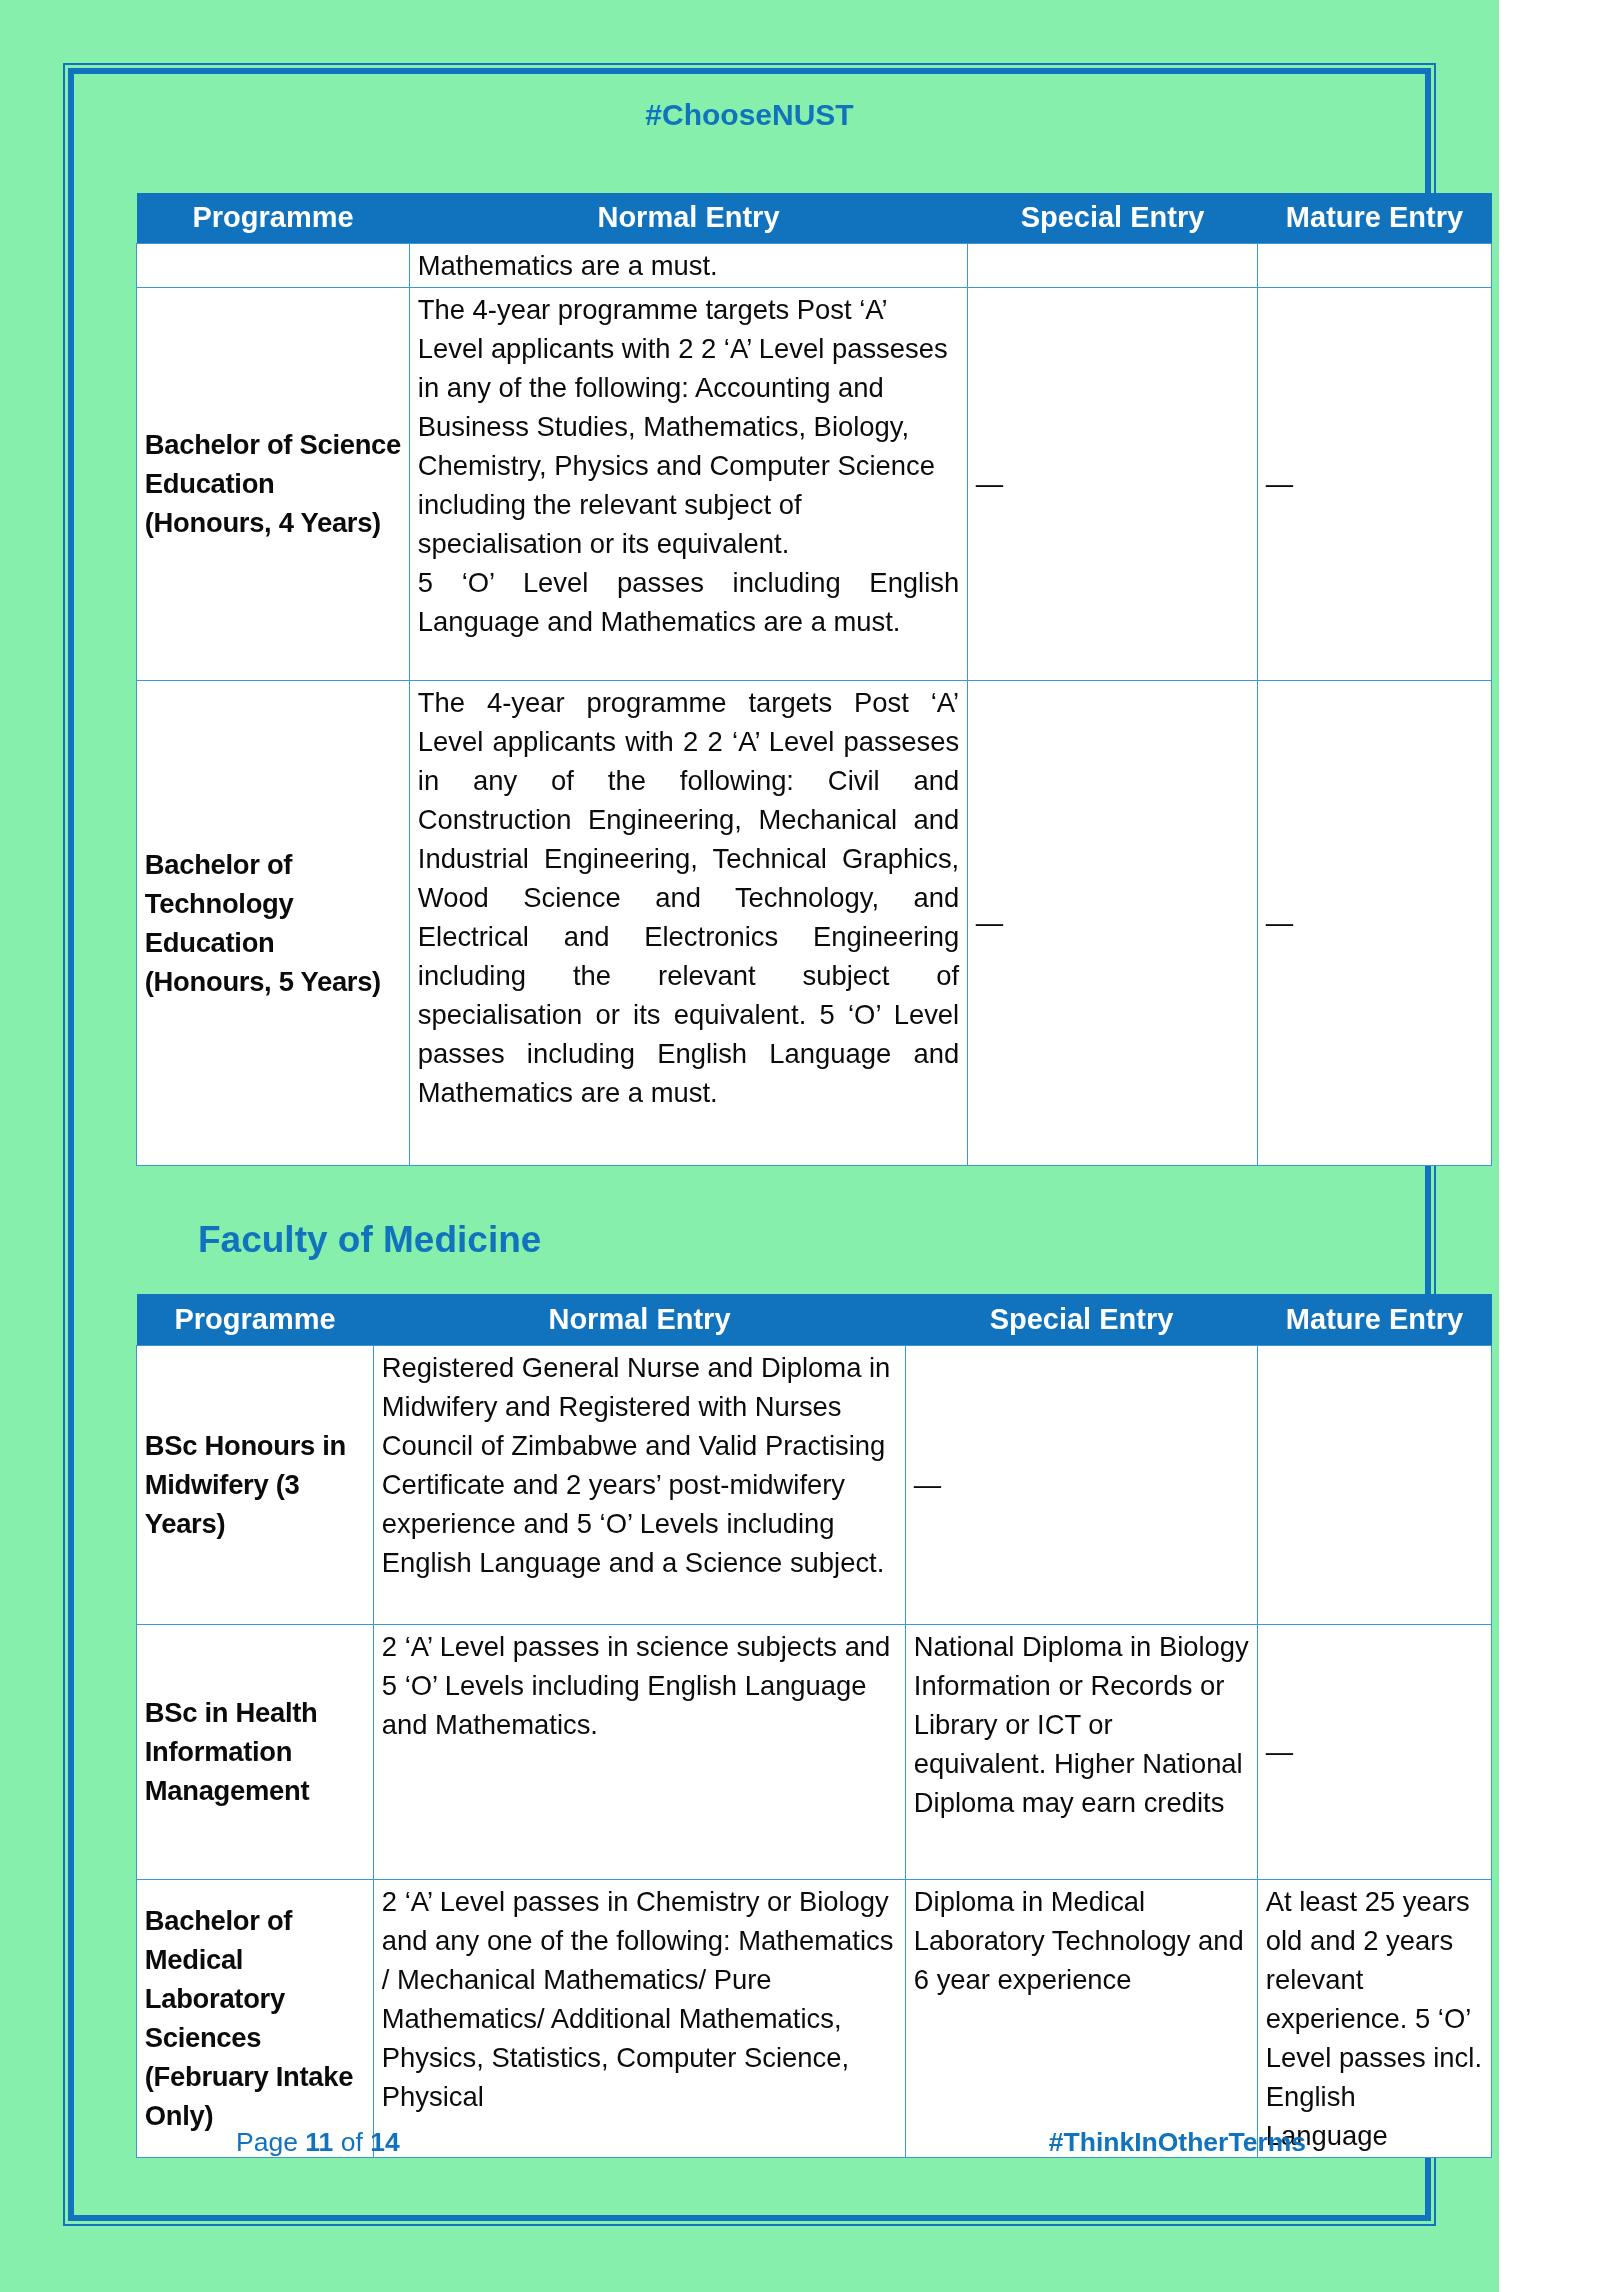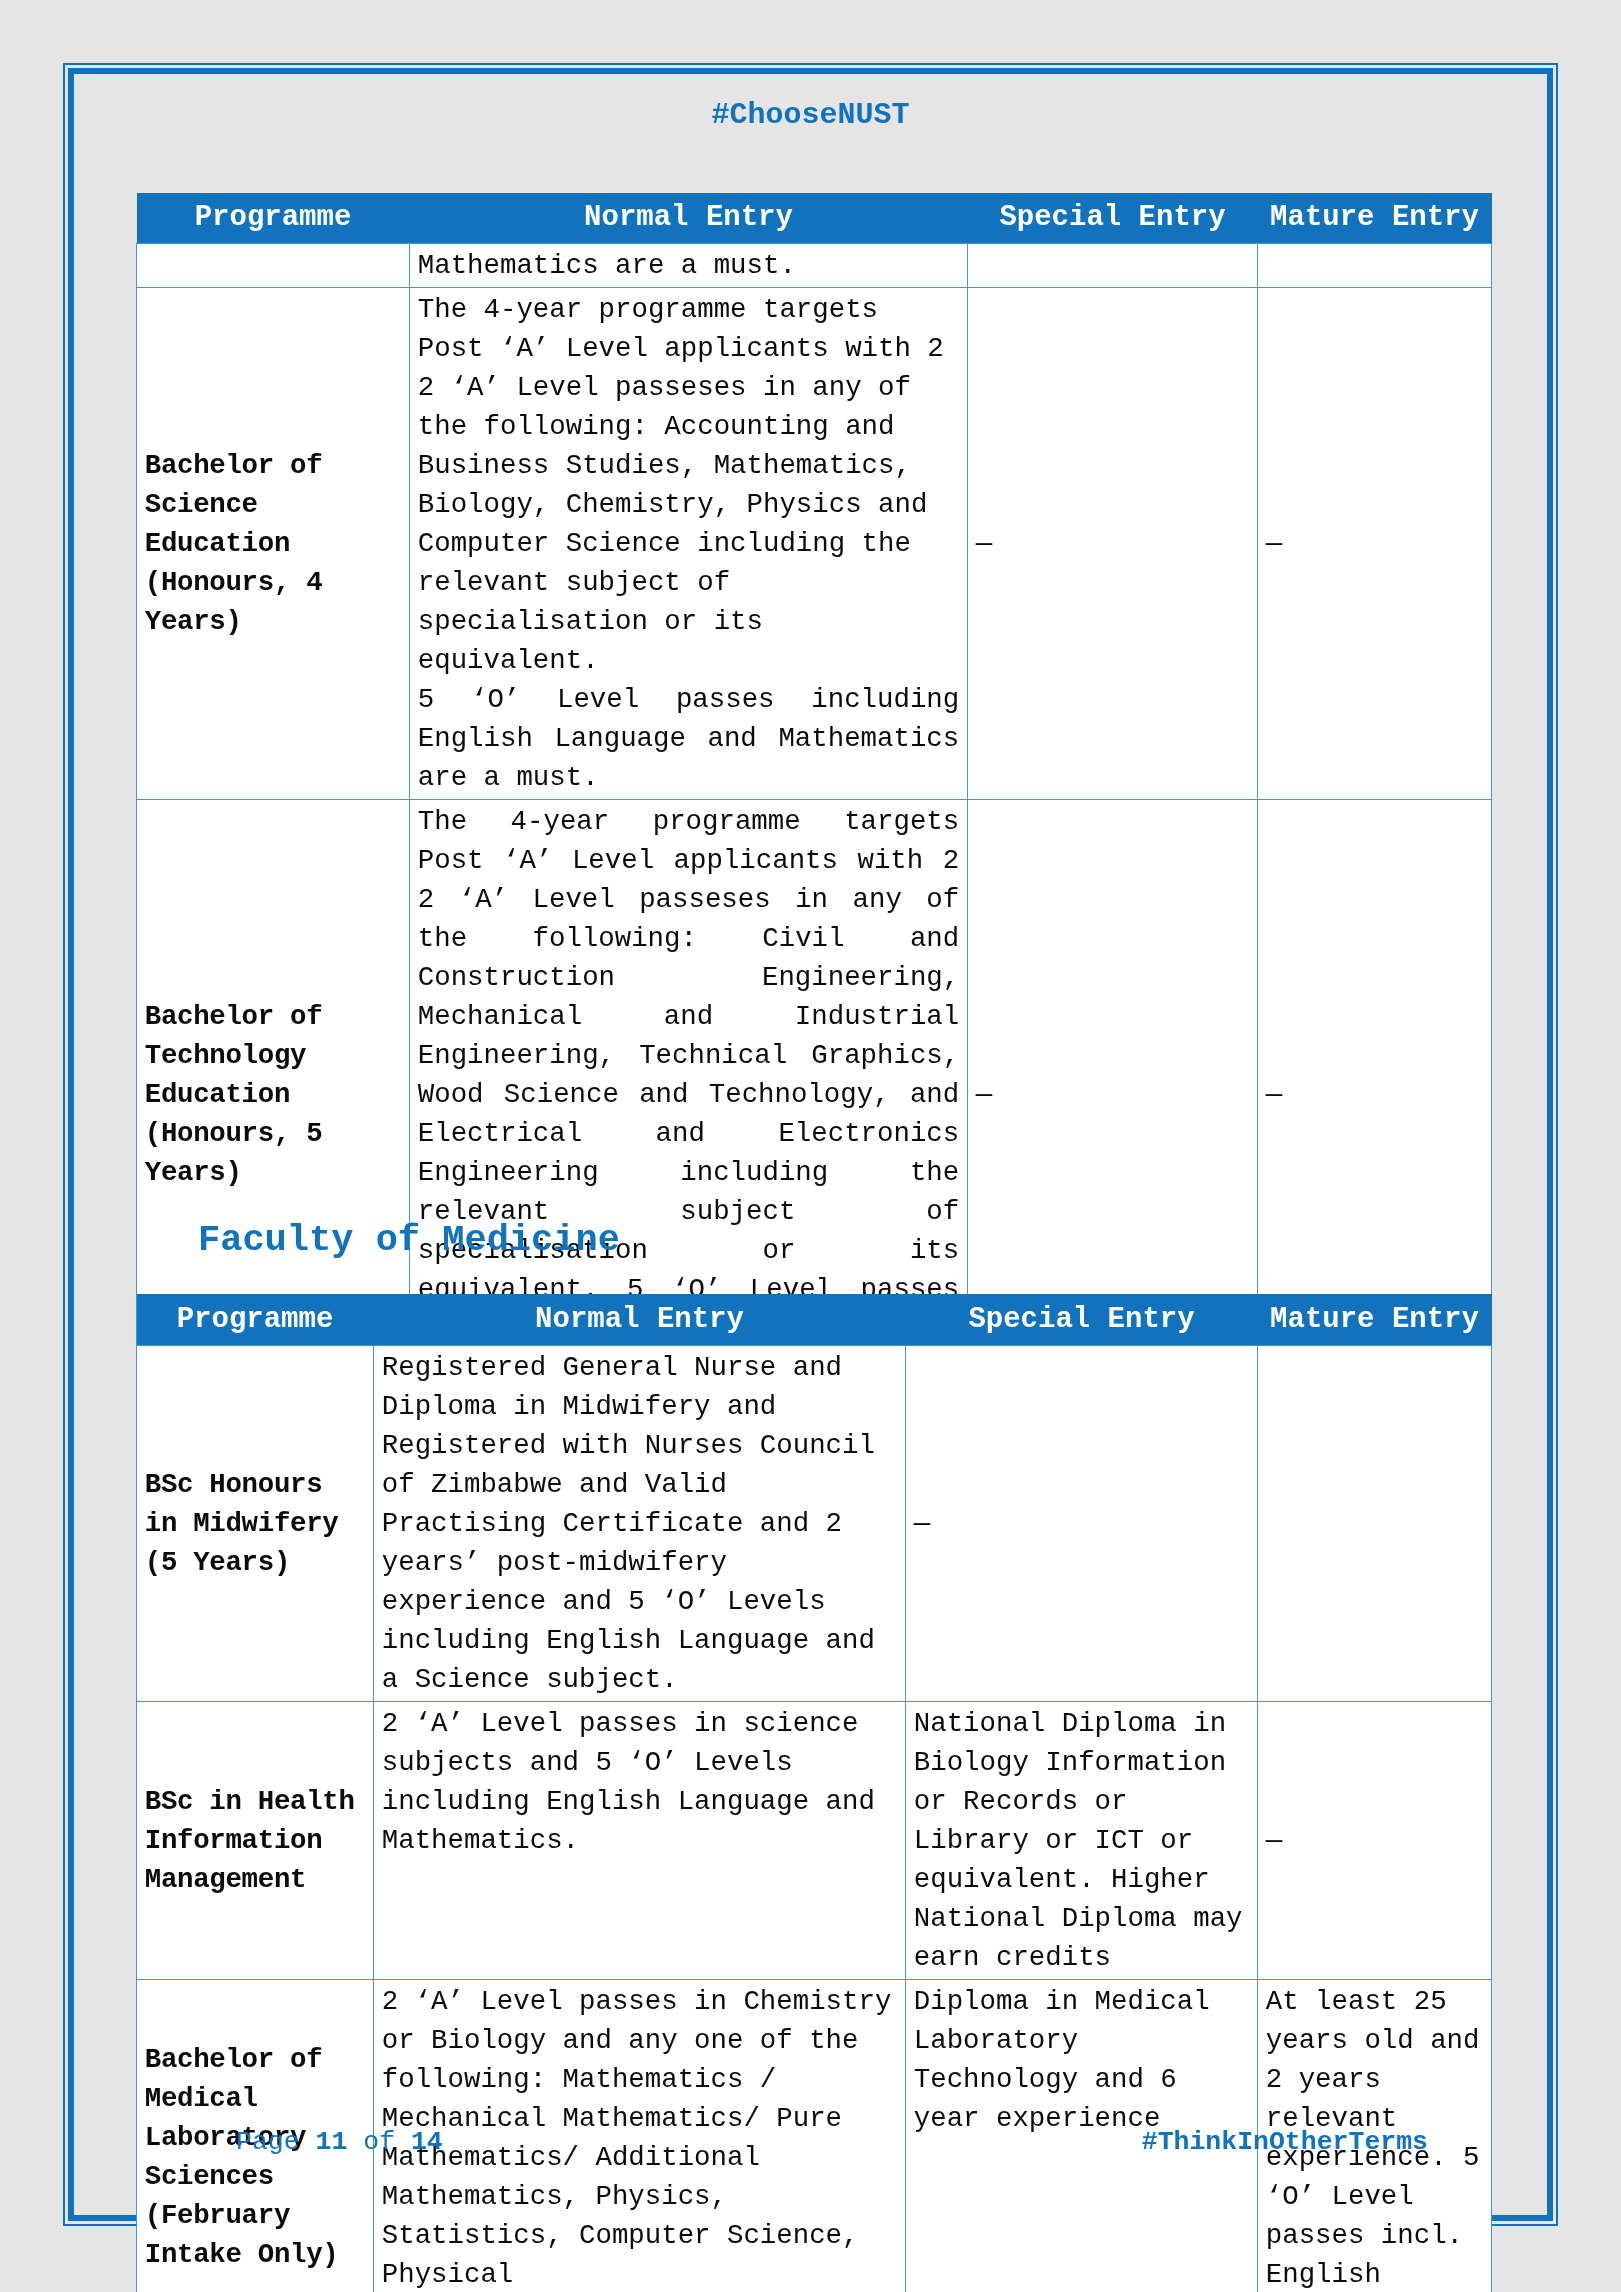--- a/index.html
+++ b/index.html
@@ -2,24 +2,24 @@
 <html style="--brand-blue: #1173BE; --border-blue: #3D97D5;"><head>
 <meta charset="utf-8">
 <style>
   :root{
     --brand-blue:#1173BE;
     --border-blue:#3D97D5;
   }
   html,body{margin:0;padding:0;background:#ffffff;}
   .page{
     position:relative;
-    width:1621px;
+    width:1499px;
     height:2293px;
-    background:#e5e5e5;
-    font-family:Liberation Mono, monospace;
+    background:#86efac;
+    font-family:Liberation Sans, sans-serif;
     color:#0b0b0b;
     overflow:hidden;
   }
   
   .frame{
     position:absolute;
     top:63px;left:63px;right:63px;bottom:67px;
     border:2px solid var(--brand-blue);
     pointer-events:none;
   }
@@ -161,21 +161,21 @@
     <thead>
       <tr style="height:51px">
         <th>Programme</th>
         <th>Normal Entry</th>
         <th>Special Entry</th>
         <th>Mature Entry</th>
       </tr>
     </thead>
     <tbody>
       <tr style="height:279px">
-        <td class="programme">BSc Honours in Midwifery (5 Years)</td>
+        <td class="programme">BSc Honours in Midwifery (3 Years)</td>
         <td>Registered General Nurse and Diploma in Midwifery and Registered with Nurses Council of Zimbabwe and Valid Practising Certificate and 2 years’ post-midwifery experience and 5 ‘O’ Levels including English Language and a Science subject.</td>
         <td class="dash">—</td>
         <td class="dash"></td>
       </tr>
       <tr style="height:255px">
         <td class="programme">BSc in Health Information Management</td>
         <td>2 ‘A’ Level passes in science subjects and 5 ‘O’ Levels including English Language and Mathematics.</td>
         <td>National Diploma in Biology Information or Records or Library or ICT or equivalent. Higher National Diploma may earn credits</td>
         <td class="dash">—</td>
       </tr>

